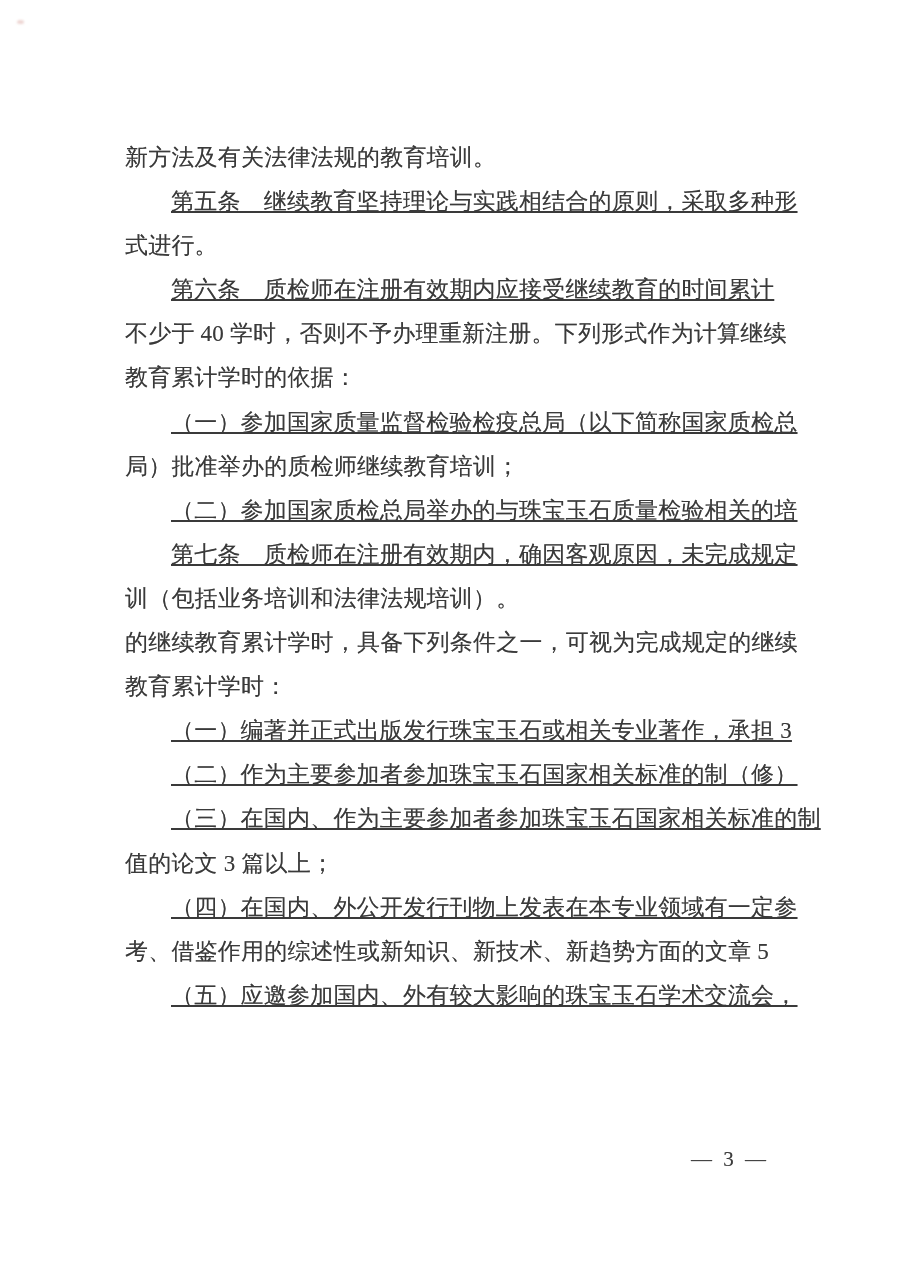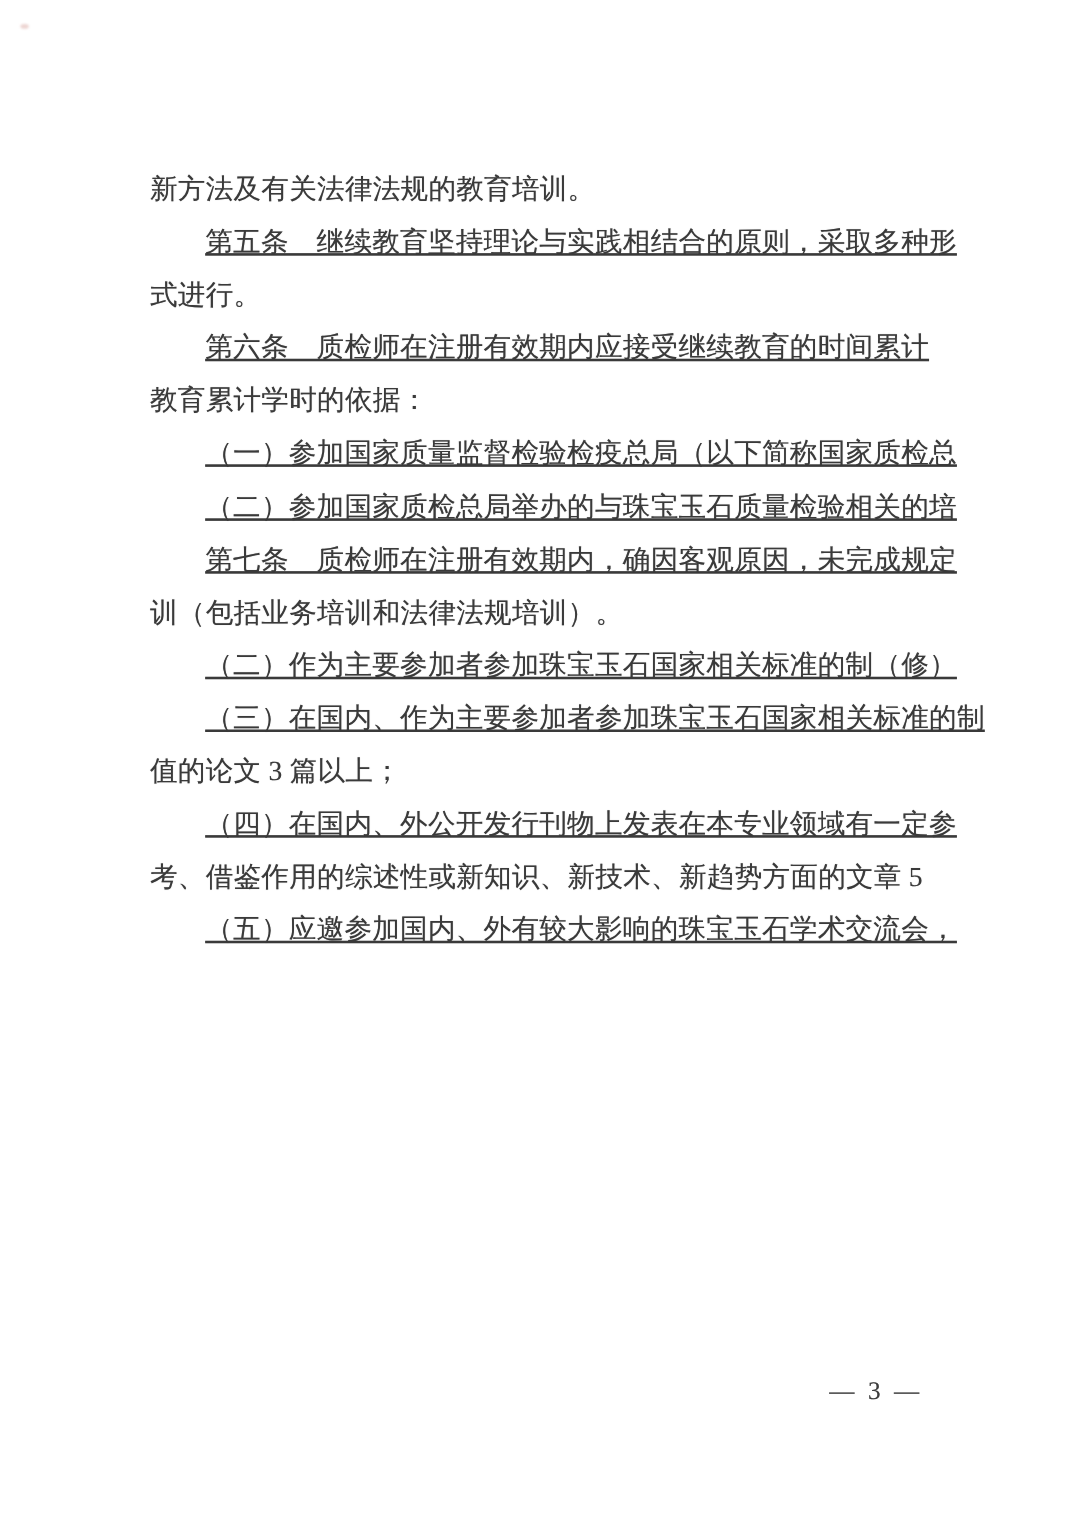--- a/index.html
+++ b/index.html
@@ -59,25 +59,30 @@
 </head>
 <body>
 
 <div class="page">
   <div class="scan-speck"></div>
   <div class="body-text">
       <div class="line">新方法及有关法律法规的教育培训。</div>
       <div class="line indent">第五条　继续教育坚持理论与实践相结合的原则，采取多种形</div>
       <div class="line">式进行。</div>
       <div class="line indent">第六条　质检师在注册有效期内应接受继续教育的时间累计</div>
+      <div class="line">不少于 40 学时，否则不予办理重新注册。下列形式作为计算继续</div>
       <div class="line">教育累计学时的依据：</div>
       <div class="line indent">（一）参加国家质量监督检验检疫总局（以下简称国家质检总</div>
+      <div class="line">局）批准举办的质检师继续教育培训；</div>
       <div class="line indent">（二）参加国家质检总局举办的与珠宝玉石质量检验相关的培</div>
       <div class="line indent">第七条　质检师在注册有效期内，确因客观原因，未完成规定</div>
       <div class="line">训（包括业务培训和法律法规培训）。</div>
+      <div class="line">的继续教育累计学时，具备下列条件之一，可视为完成规定的继续</div>
+      <div class="line">教育累计学时：</div>
+      <div class="line indent">（一）编著并正式出版发行珠宝玉石或相关专业著作，承担 3</div>
       <div class="line indent">（二）作为主要参加者参加珠宝玉石国家相关标准的制（修）</div>
       <div class="line indent">（三）在国内、作为主要参加者参加珠宝玉石国家相关标准的制</div>
       <div class="line">值的论文 3 篇以上；</div>
       <div class="line indent">（四）在国内、外公开发行刊物上发表在本专业领域有一定参</div>
       <div class="line">考、借鉴作用的综述性或新知识、新技术、新趋势方面的文章 5</div>
       <div class="line indent">（五）应邀参加国内、外有较大影响的珠宝玉石学术交流会，</div>
     </div>
   <div class="page-number">— 3 —</div>
 </div>
 

